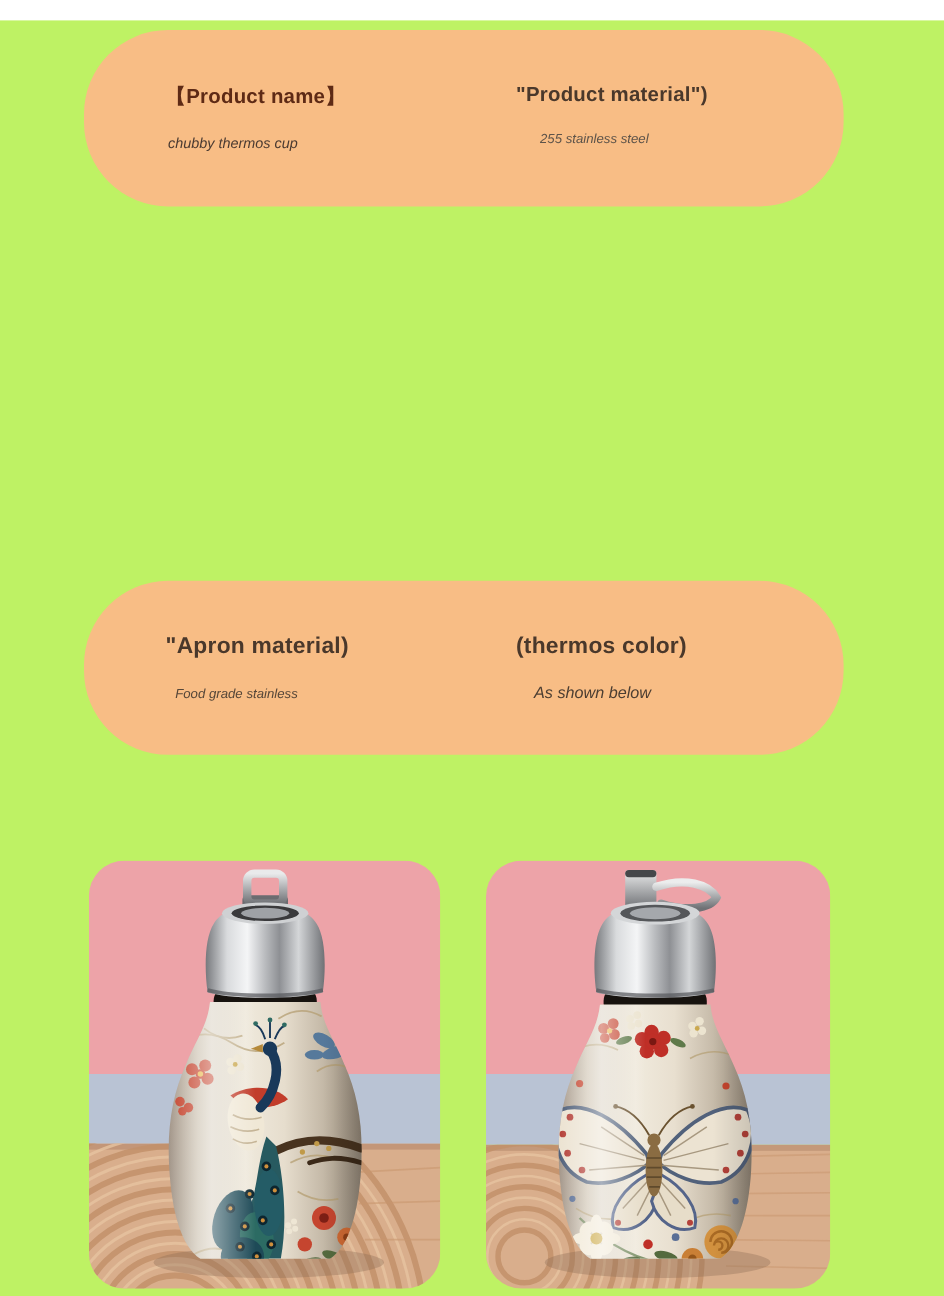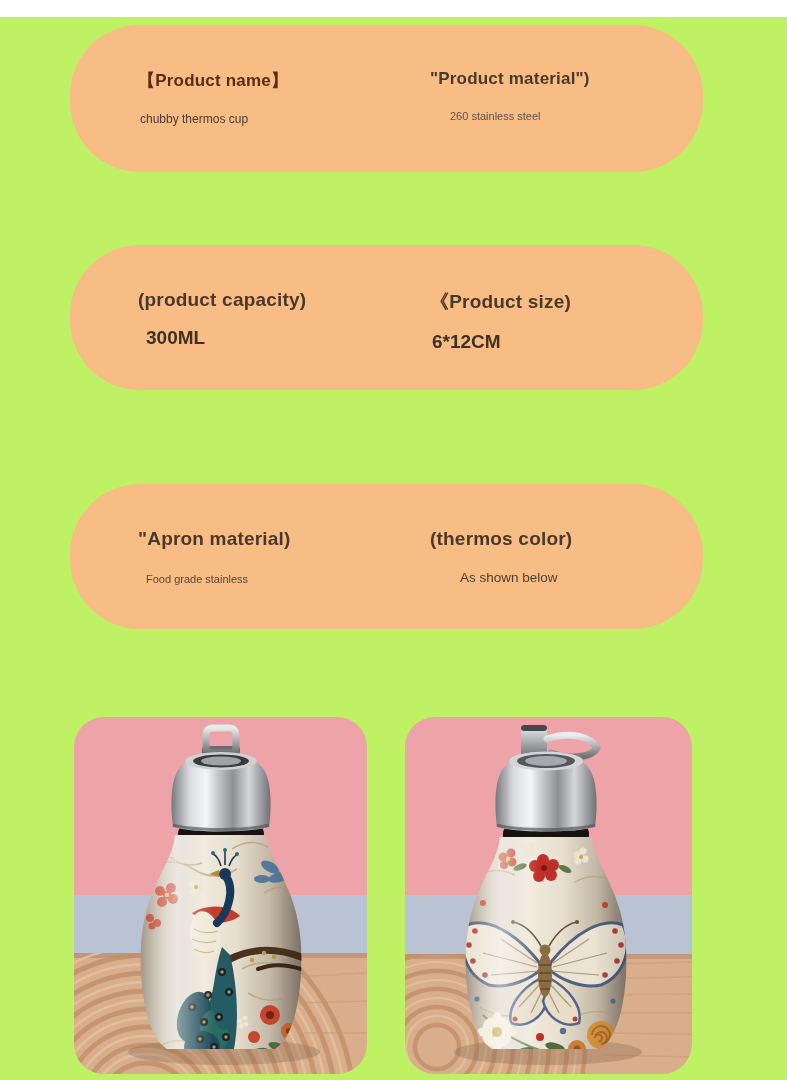--- a/index.html
+++ b/index.html
@@ -11,60 +11,50 @@
   .card1{top:8px;height:147px;}
   .card2{top:228px;height:145px;}
   .card3{top:467px;height:145px;}
   .col{position:absolute;top:44px;}
   .col-left{left:68px;}
   .col-right{left:360px;}
   .card-title{font-weight:600;color:#4a382b;letter-spacing:.2px;}
   .card1 .card-title{font-size:17px;}
   .card2 .card-title,.card3 .card-title{font-size:19px;}
   .maroon{color:#5e2a15;}
-  .card-value{display:block;color:#564840;}
+  .card-value{display:block;color:#564840;font-style:italic;}
   .card1 .col-left .card-value{margin:20px 0 0 2px;font-size:12px;color:#4a3a31;}
   .card1 .col-right .card-value{margin:21px 0 0 20px;font-size:11px;color:#5d5349;}
   .card2 .card-value{margin:16px 0 0 8px;font-size:19px;font-weight:600;color:#3f3023;}
   .card2 .col-right .card-value{margin-left:2px;}
   .card3 .col-left .card-value{margin:23px 0 0 8px;font-size:11px;color:#554638;}
-  .card3 .col-right .card-value{margin:20px 0 0 15px;font-size:13.5px;color:#4c3e32;text-align:center;}
+  .card3 .col-right .card-value{margin:20px 0 0 15px;font-size:13.5px;color:#4c3e32;}
 
   
   .photo{position:absolute;top:700px;border-radius:30px;overflow:hidden;line-height:0;}
   .photo-left{left:74px;width:293px;height:357px;}
   .photo-right{left:405px;width:287px;height:357px;}
   .photo svg{display:block;}
 </style>
 </head>
 <body>
 
 <div id="page">
 
   <div class="card card1">
     <div class="col col-left">
       <span class="card-title maroon">【Product name】</span>
       <span class="card-value">chubby thermos cup</span>
     </div>
     <div class="col col-right">
       <span class="card-title">"Product material")</span>
-      <span class="card-value">260 stainless steel</span>
+      <span class="card-value">255 stainless steel</span>
     </div>
   </div>
 
-  <div class="card card2">
-    <div class="col col-left">
-      <span class="card-title">(product capacity)</span>
-      <span class="card-value">300ML</span>
-    </div>
-    <div class="col col-right">
-      <span class="card-title">《Product size)</span>
-      <span class="card-value">6*12CM</span>
-    </div>
-  </div>
 
   <div class="card card3">
     <div class="col col-left">
       <span class="card-title">"Apron material)</span>
       <span class="card-value">Food grade stainless</span>
     </div>
     <div class="col col-right">
       <span class="card-title">(thermos color)</span>
       <span class="card-value">As shown below</span>
     </div>

